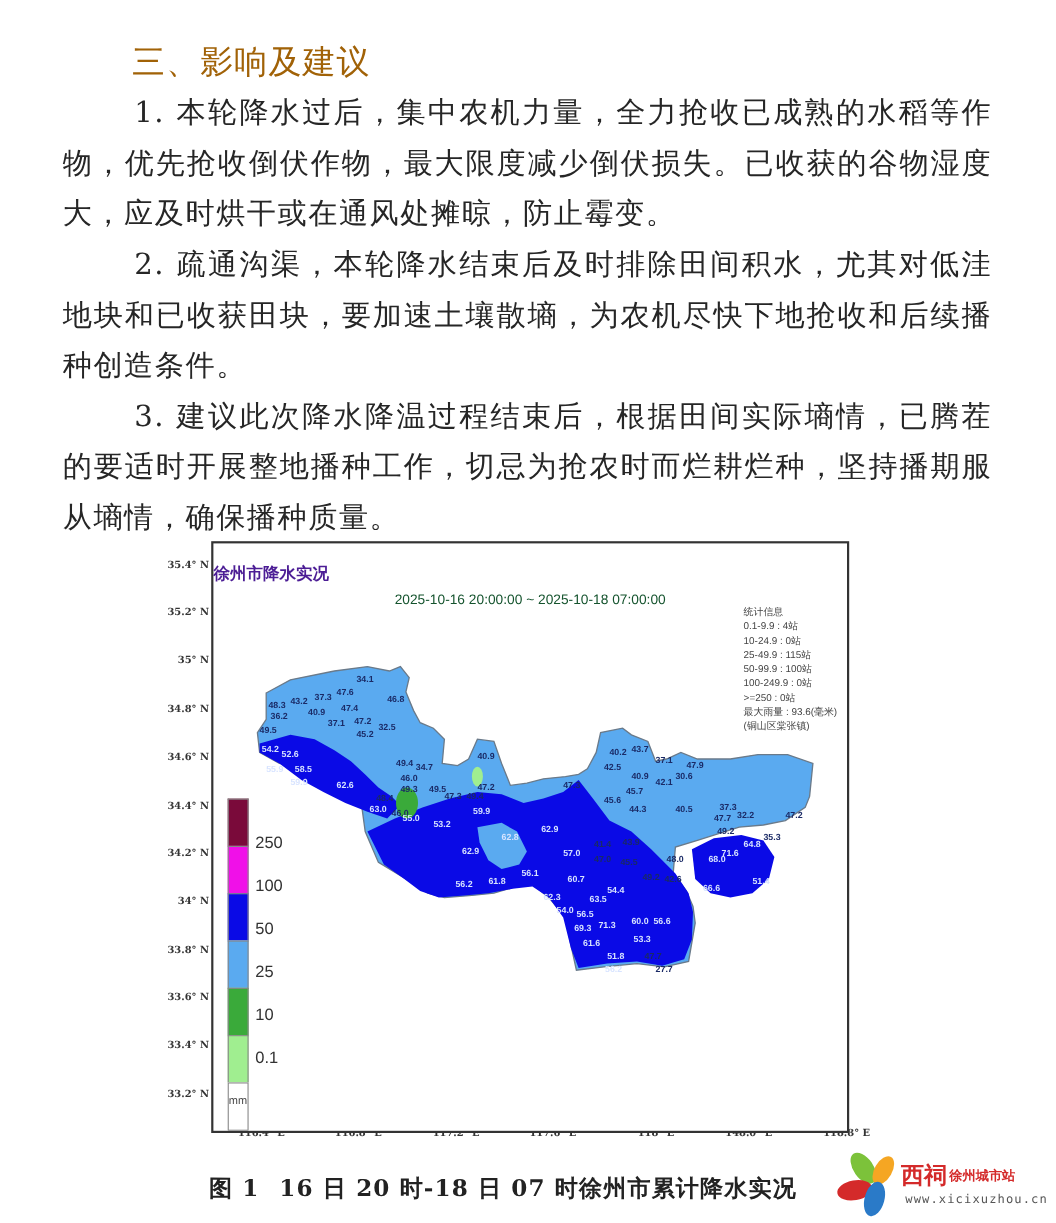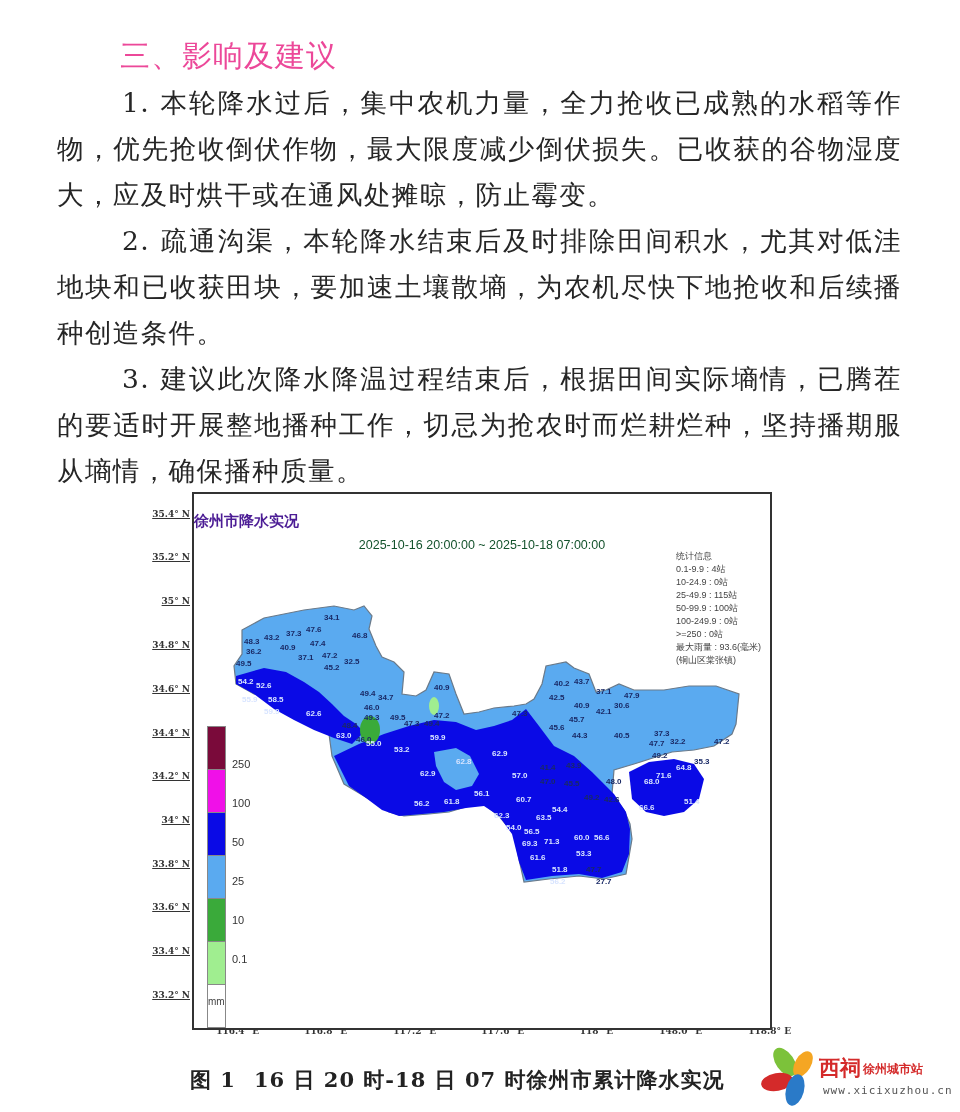--- a/index.html
+++ b/index.html
@@ -1,39 +1,39 @@
 <!DOCTYPE html>
 <html><head>
 <meta charset="utf-8">
 <style>
   html, body { margin: 0; padding: 0; }
   body {
     width: 960px; height: 1112px; background: #ffffff; position: relative; overflow: hidden;
     font-family: "DejaVu Serif", "Liberation Serif", serif; color: #222;
   }
-  .heading { position: absolute; left: 120px; top: 36px; font-size: 30px; font-family: Liberation Serif, serif; color: #ec4899; letter-spacing: 1px; }
+  .heading { position: absolute; left: 120px; top: 36px; font-size: 30px; font-family: Liberation Serif, serif; color: #a16207; letter-spacing: 1px; }
   .para { position: absolute; left: 57px; width: 845px; font-size: 26.5px; line-height: 46px; color: #262626; letter-spacing: 1.4px; text-align: justify; }
   .para .indent { display: inline-block; width: 65px; }
   #p1 { top: 80px; }
   #p2 { top: 218px; }
   #p3 { top: 356px; }
 
   .figure { position: absolute; left: 192px; top: 492px; width: 576px; height: 534px; border: 2px solid #333; background: #fff; }
   .fig-title { position: absolute; left: 0; width: 100%; top: 18px; text-align: left; font-family: Liberation Mono, monospace; font-weight: bold; font-size: 15px; color: #4c1d95; }
   .fig-subtitle { position: absolute; left: 0; width: 100%; top: 44px; text-align: center; font-family: "Liberation Sans", sans-serif; font-size: 12.5px; color: #14532d; }
   .stats { position: absolute; left: 438px; top: 56px; font-family: "Liberation Sans", sans-serif; font-size: 9px; line-height: 13px; color: #444; }
   .stats div { white-space: nowrap; padding-left: 44px; }
 
-  .ytick { position: absolute; left: 118px; width: 72px; text-align: right; font-family: "DejaVu Serif", serif; font-size: 9px; color: #333; font-weight: bold; text-decoration: underline; }
+  .ytick { position: absolute; left: 118px; width: 72px; text-align: right; font-family: "DejaVu Serif", serif; font-size: 9px; color: #333; font-weight: bold; }
   .xtick { position: absolute; top: 1026px; width: 70px; text-align: right; font-family: "DejaVu Serif", serif; font-size: 9px; color: #333; font-weight: bold; }
 
   .colorbar { position: absolute; left: 13px; top: 232px; width: 19px; }
   .cb-seg { width: 17px; height: 42px; border: 1px solid #888; border-bottom: none; }
   .cb-seg:last-child { border-bottom: 1px solid #888; height: 42px; }
-  .cb-label { position: absolute; left: 38px; font-family: "Liberation Sans", sans-serif; font-size: 11px; color: #333; text-align: right; }
+  .cb-label { position: absolute; left: 38px; font-family: "Liberation Sans", sans-serif; font-size: 15px; color: #333; text-align: right; }
   .cb-unit { position: absolute; left: 14px; top: 502px; font-family: "Liberation Sans", sans-serif; font-size: 10px; color: #444; }
 
   .map-svg { position: absolute; left: 0; top: 0; }
   .lbl { font-family: "Liberation Sans", sans-serif; font-size: 8px; font-weight: bold; }
   .lbl.dark { fill: #1a2a66; }
   .lbl.light { fill: #d8e4ff; }
 
   .caption { position: absolute; left: 190px; top: 1066px; font-family: "DejaVu Serif", serif; font-size: 21px; font-weight: bold; color: #222; letter-spacing: 1px; white-space: nowrap; }
   .caption .fig-num { margin-right: 18px; }
 

